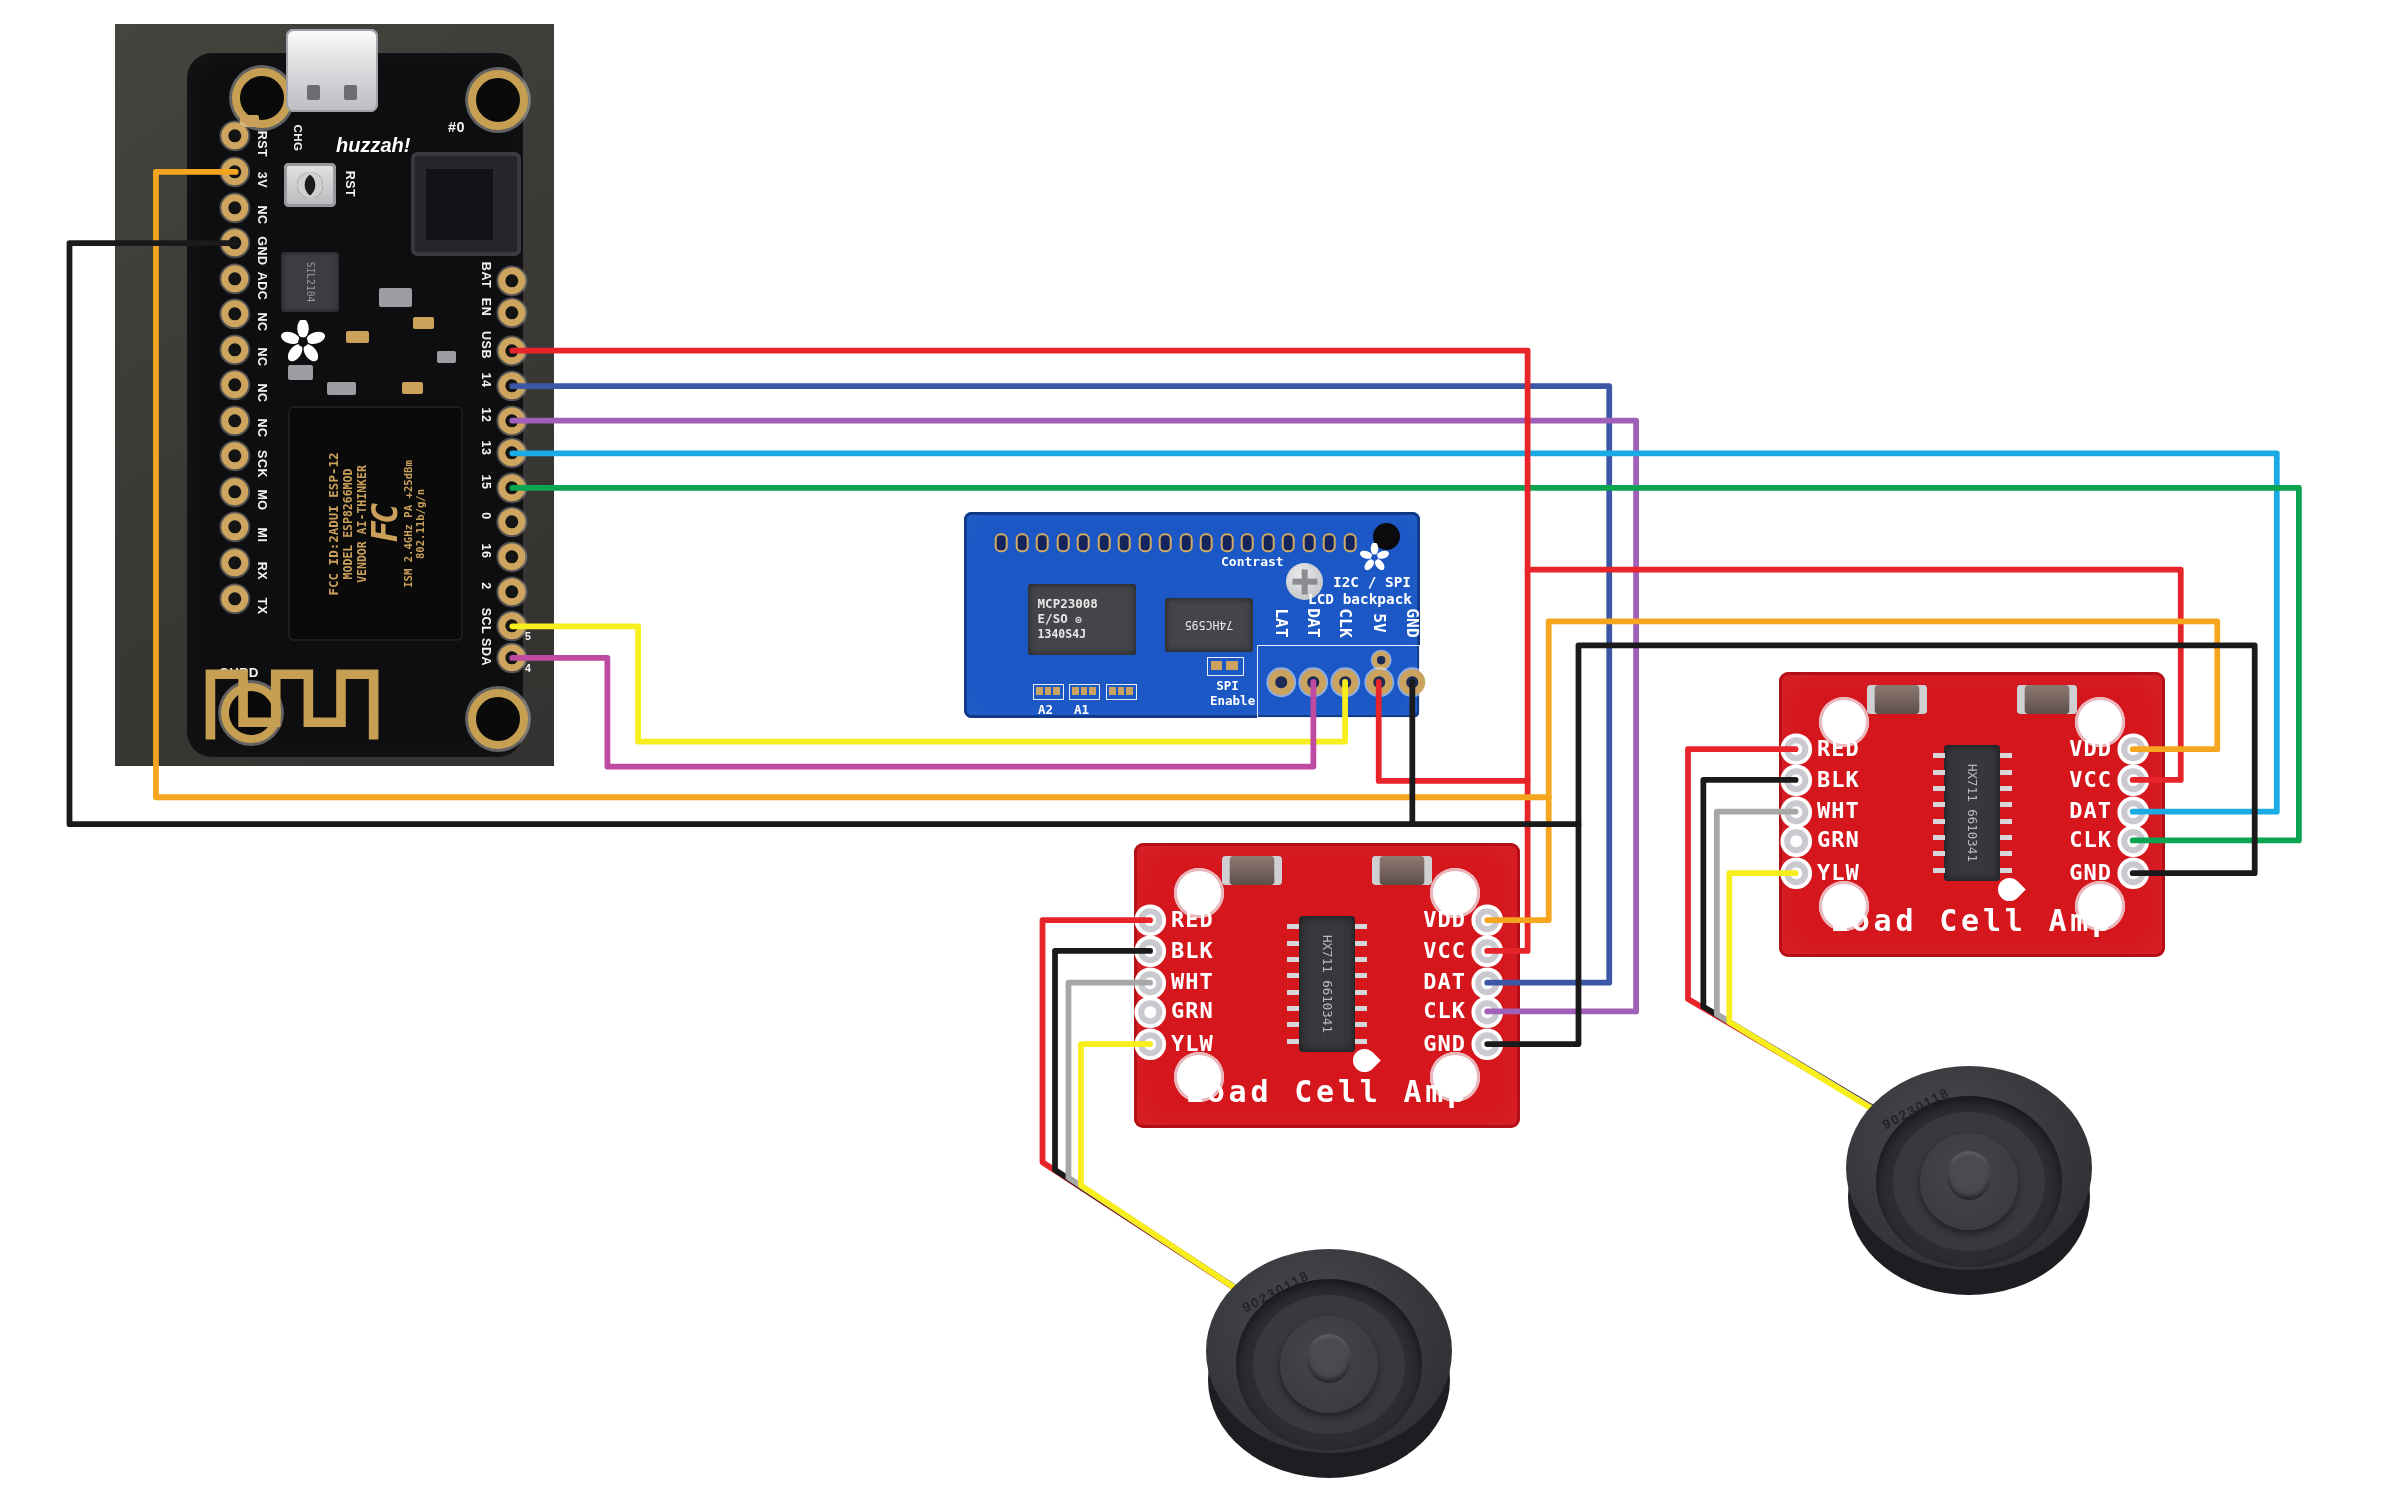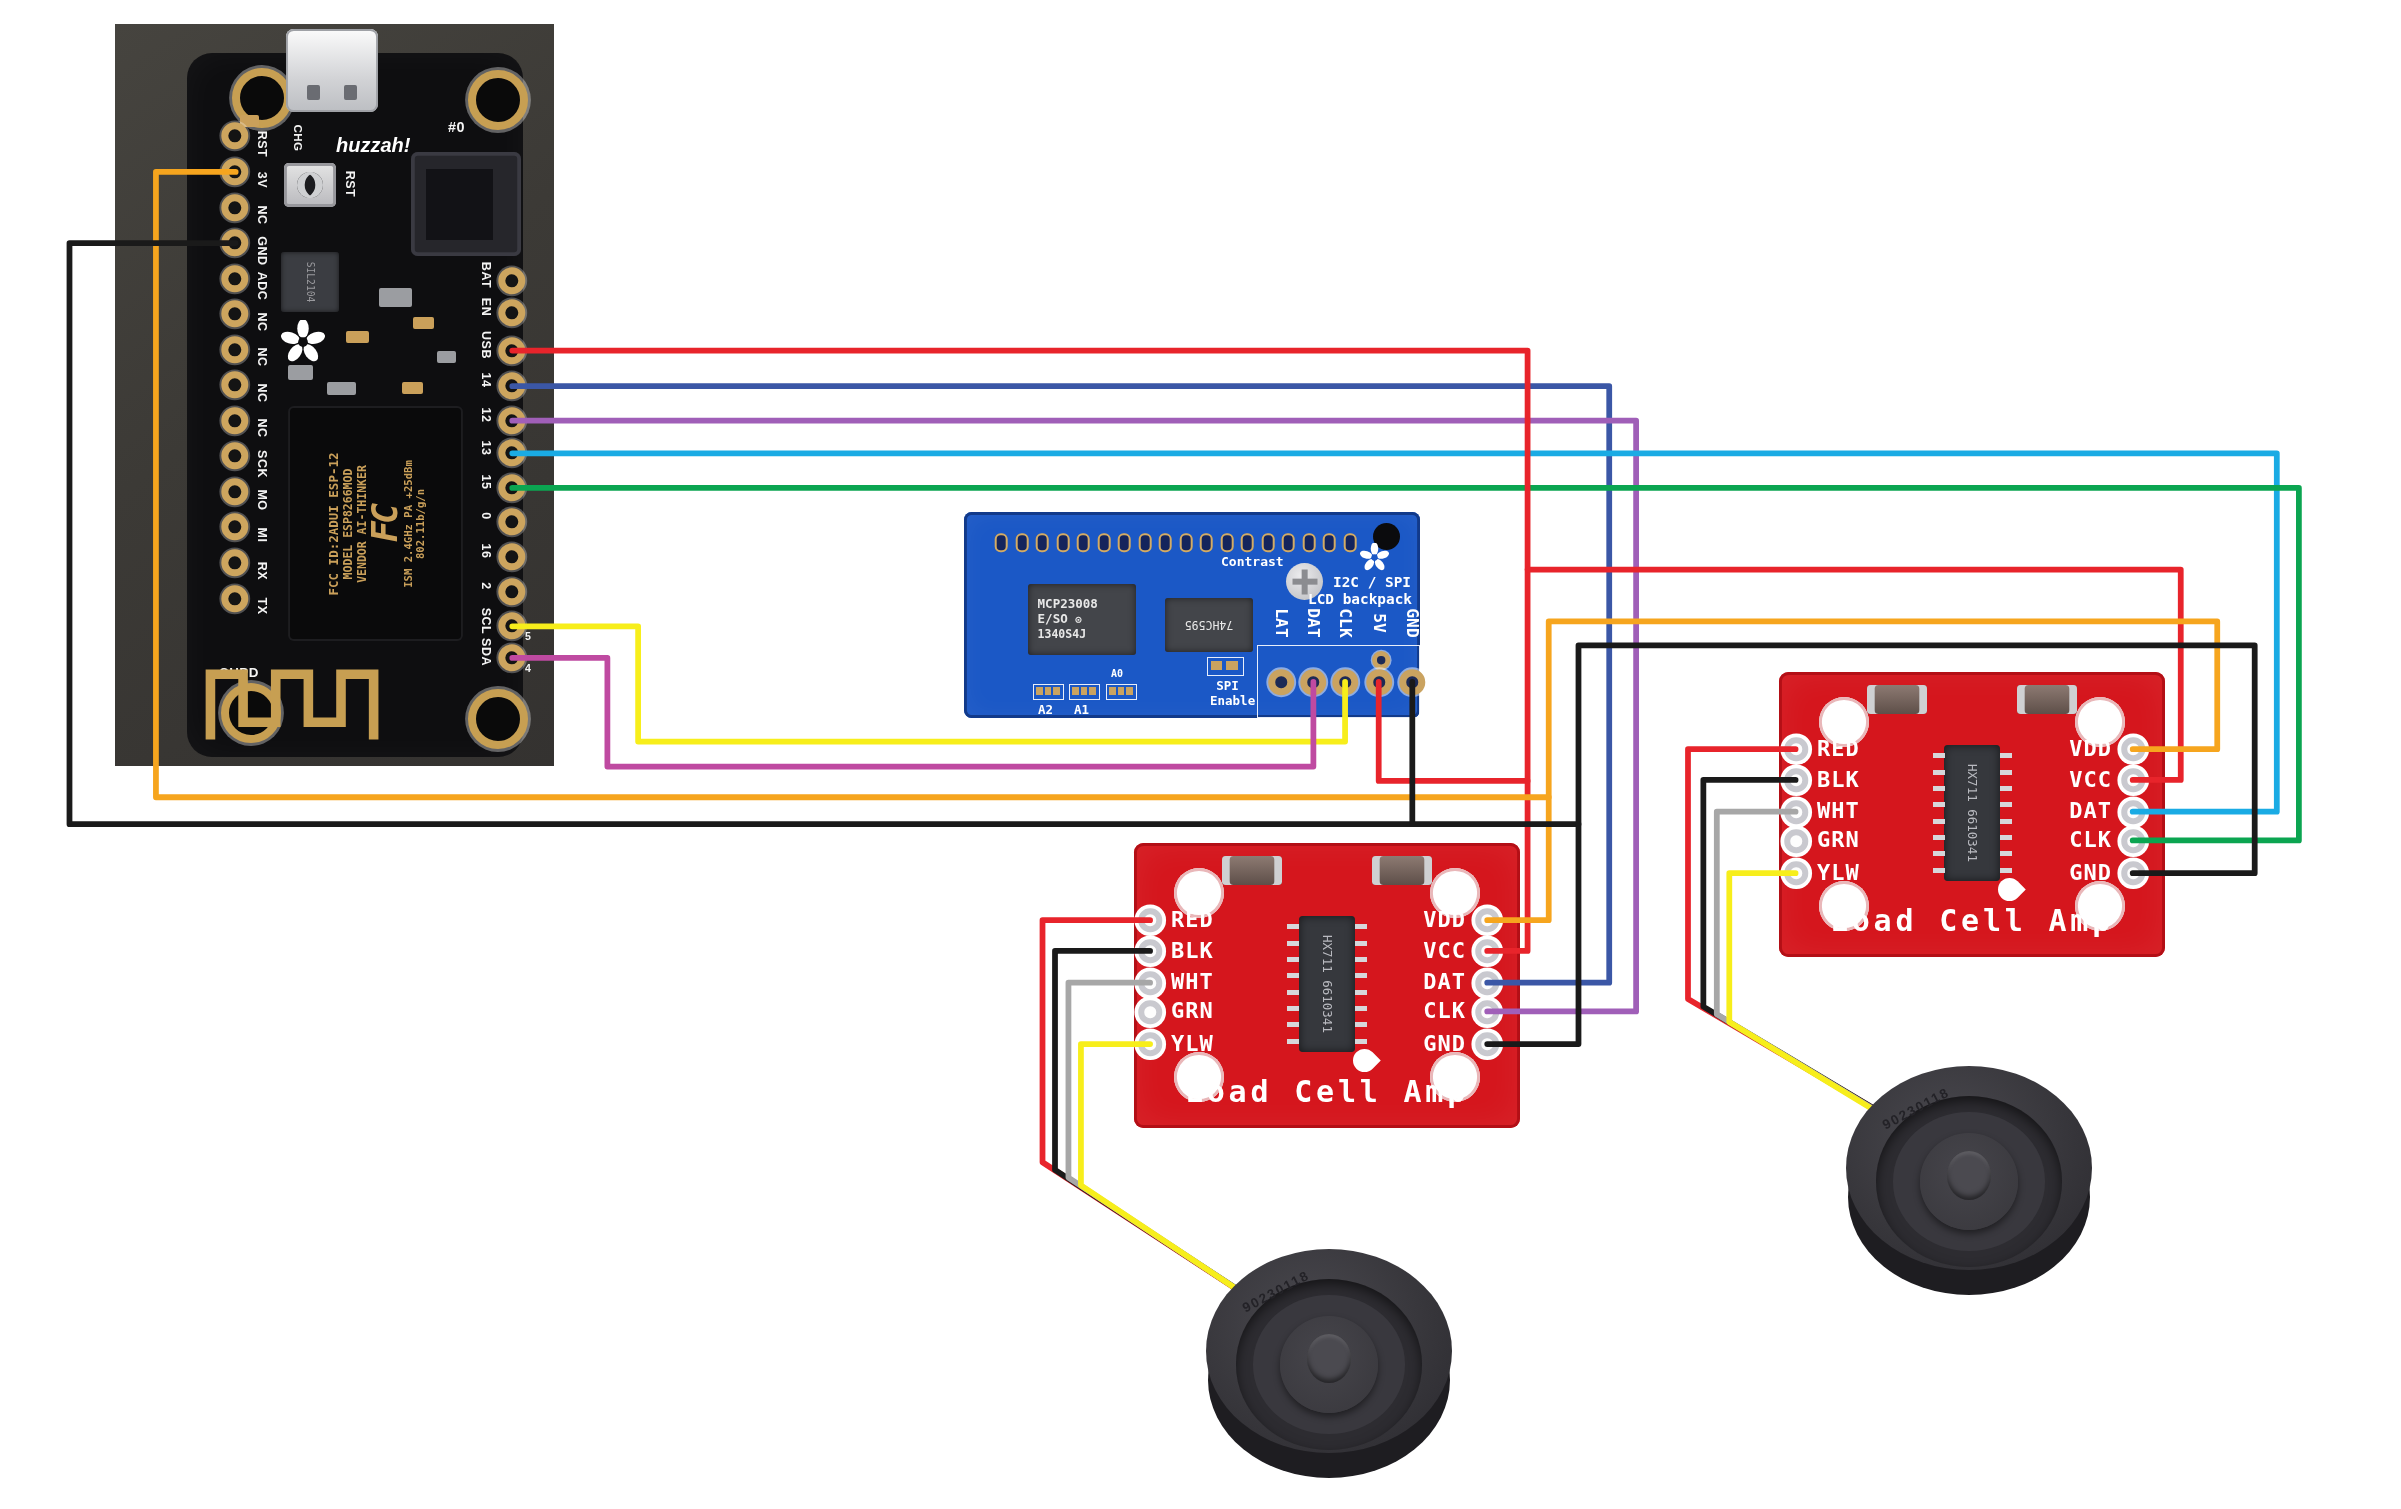--- a/index.html
+++ b/index.html
@@ -376,21 +376,21 @@
       <span style="position: absolute; left: 1.9px; top: 1.9px; width: 6.7px; height: 8.6px; background: rgb(202, 163, 96);"></span>
       <span style="position: absolute; left: 10.6px; top: 1.9px; width: 6.7px; height: 8.6px; background: rgb(202, 163, 96);"></span>
       <span style="position: absolute; left: 19px; top: 1.9px; width: 6.7px; height: 8.6px; background: rgb(202, 163, 96);"></span>
     </div>
     <div class="abs bp-label z-boards" style="left: 1074px; top: 702px; font-size: 12.5px;">A1</div>
     <div class="abs bp-box z-boards" style="left: 1106px; top: 684px; width: 29px; height: 14.4px; background: rgb(27, 88, 198);">
       <span style="position: absolute; left: 1.9px; top: 1.9px; width: 6.7px; height: 8.6px; background: rgb(202, 163, 96);"></span>
       <span style="position: absolute; left: 10.6px; top: 1.9px; width: 6.7px; height: 8.6px; background: rgb(202, 163, 96);"></span>
       <span style="position: absolute; left: 19px; top: 1.9px; width: 6.7px; height: 8.6px; background: rgb(202, 163, 96);"></span>
     </div>
-    <div class="abs bp-label z-boards" style="left: 1111px; top: 668px; font-size: 10px;">A0</div>
+    <div class="abs bp-label z-boards" style="left: 1111px; top: 736px; font-size: 15px;">A0</div>
     <div class="abs amp-pin ctr z-boards" style="left: 1150px; top: 920px;"></div>
     <div class="abs amp-label z-boards" style="left: 1171px; top: 907px;">RED</div>
     <div class="abs amp-pin ctr z-boards" style="left: 1487px; top: 920px;"></div>
     <div class="abs amp-label z-boards" style="left: 1391px; top: 907px; width: 75px; text-align: right;">VDD</div>
     <div class="abs amp-pin ctr z-boards" style="left: 1150px; top: 951px;"></div>
     <div class="abs amp-label z-boards" style="left: 1171px; top: 938px;">BLK</div>
     <div class="abs amp-pin ctr z-boards" style="left: 1487px; top: 951px;"></div>
     <div class="abs amp-label z-boards" style="left: 1391px; top: 938px; width: 75px; text-align: right;">VCC</div>
     <div class="abs amp-pin ctr z-boards" style="left: 1150px; top: 983px;"></div>
     <div class="abs amp-label z-boards" style="left: 1171px; top: 969px;">WHT</div>

